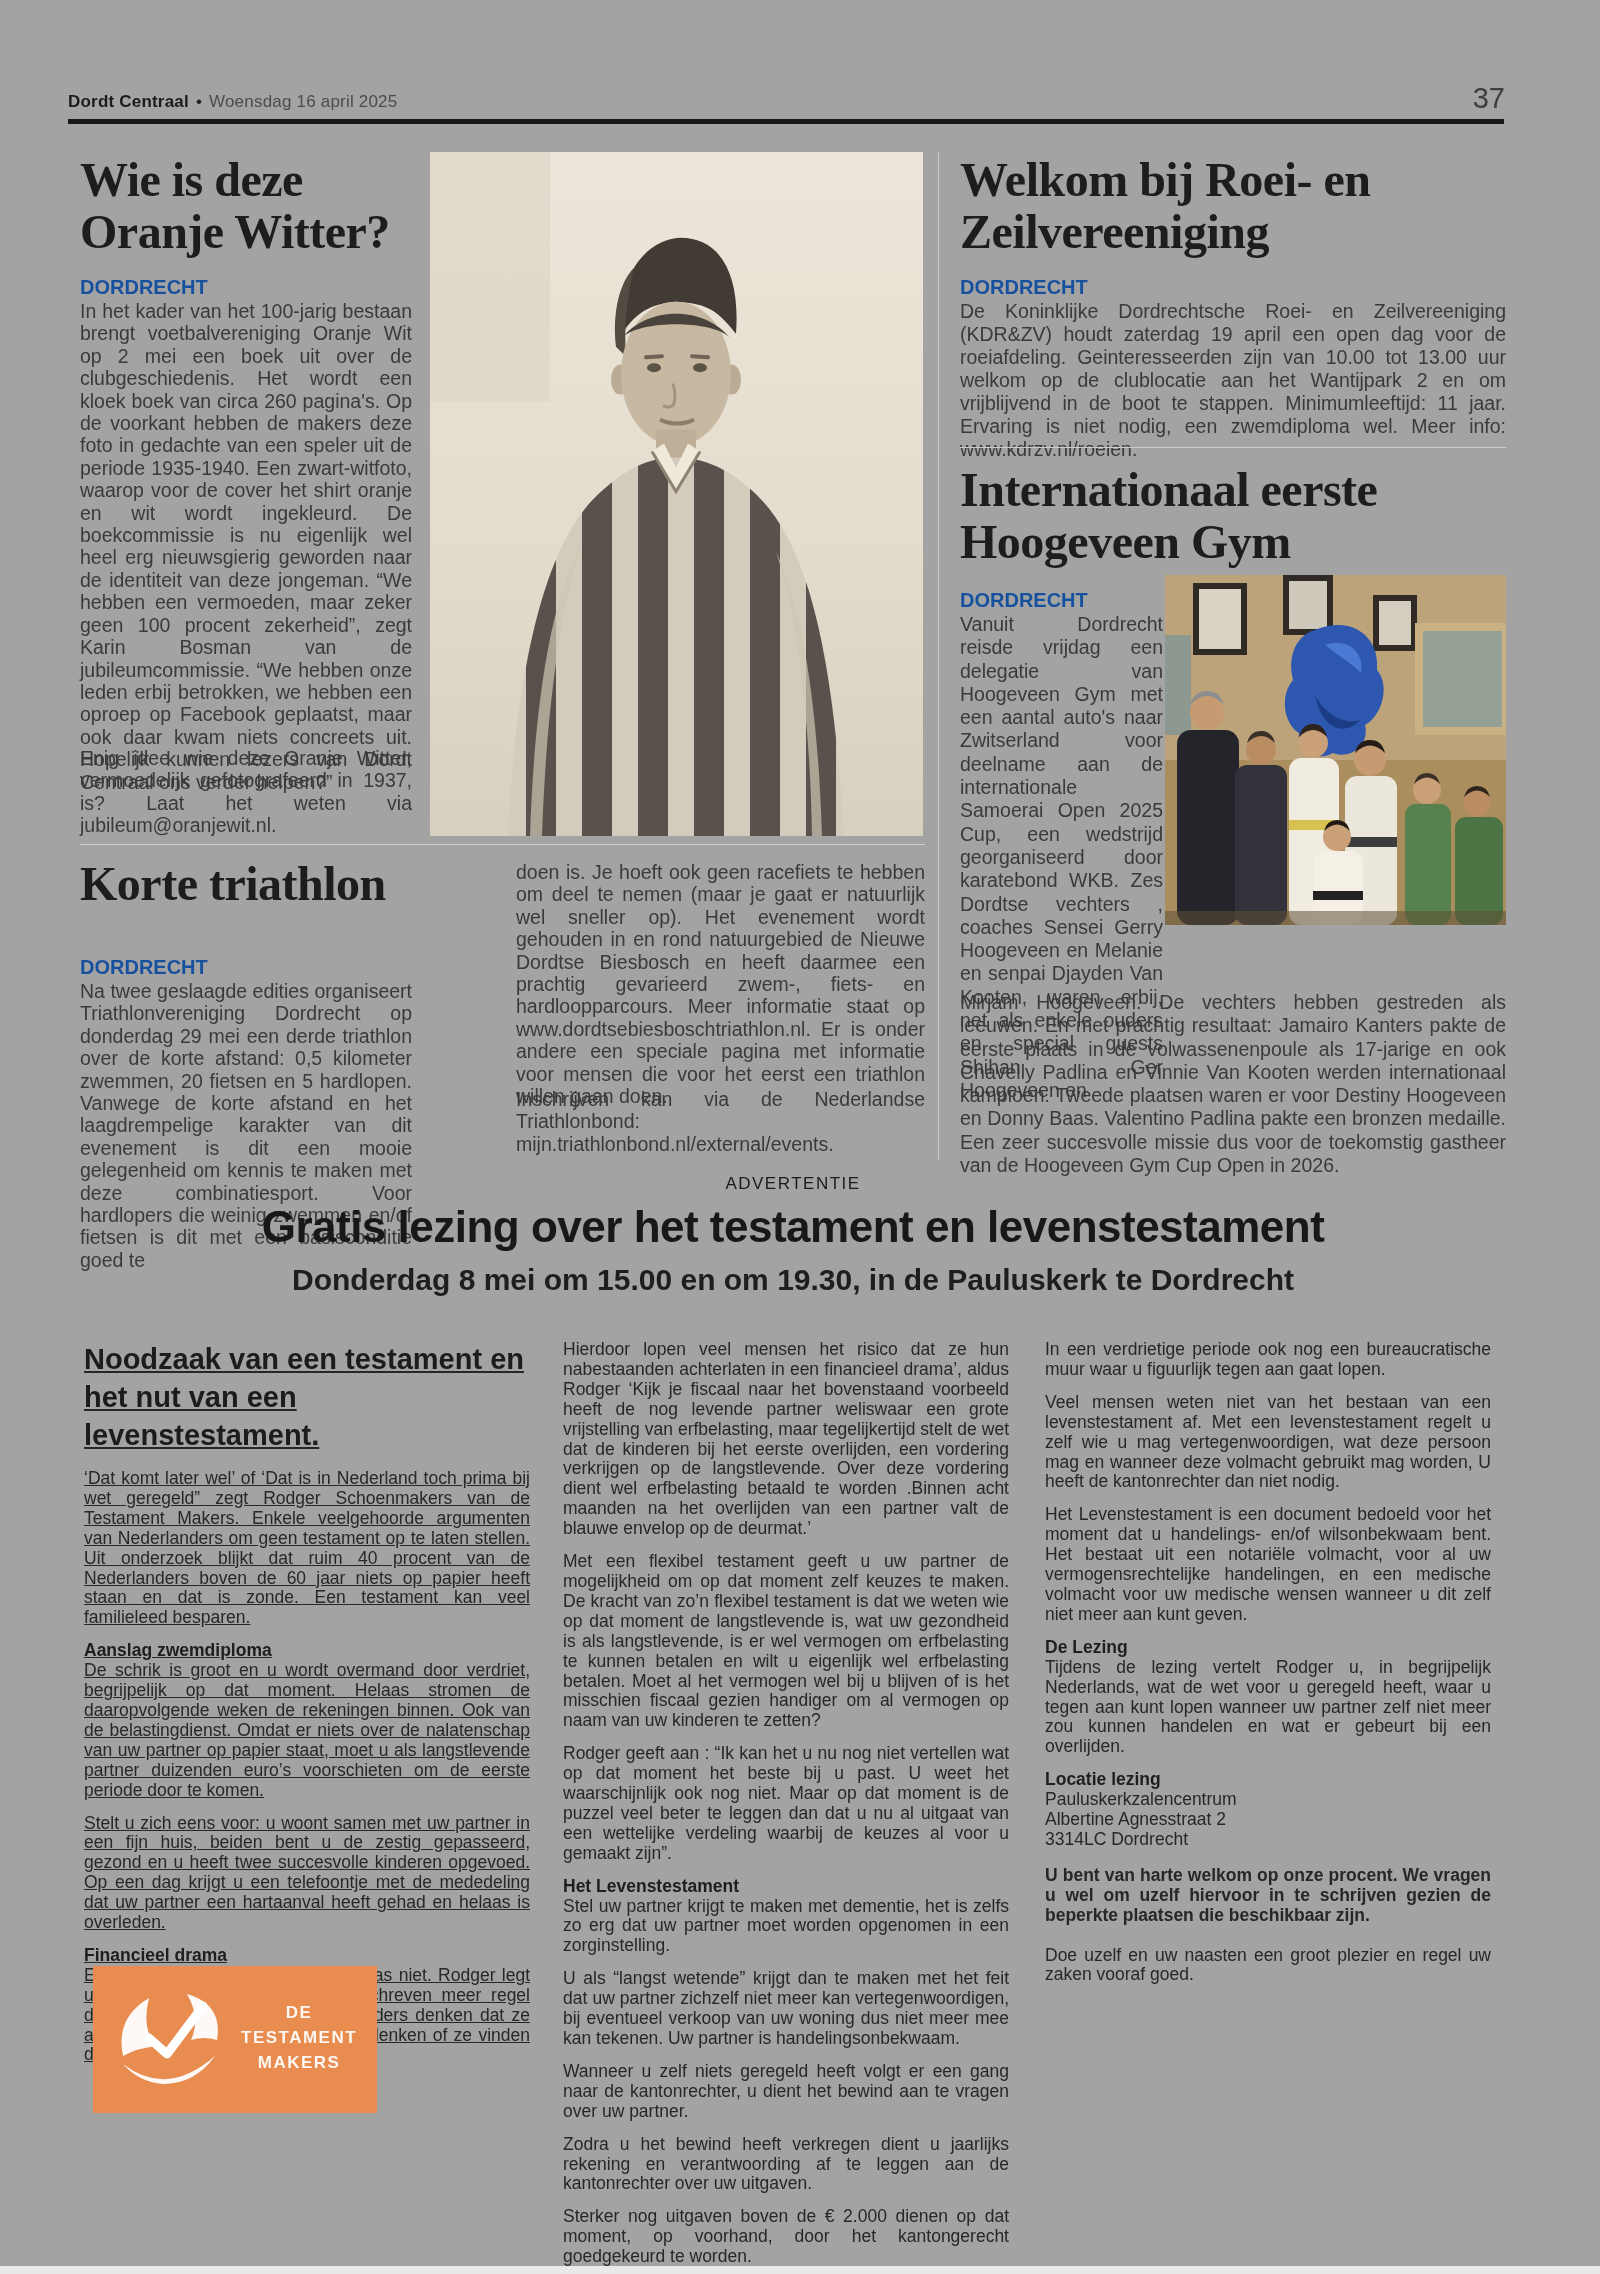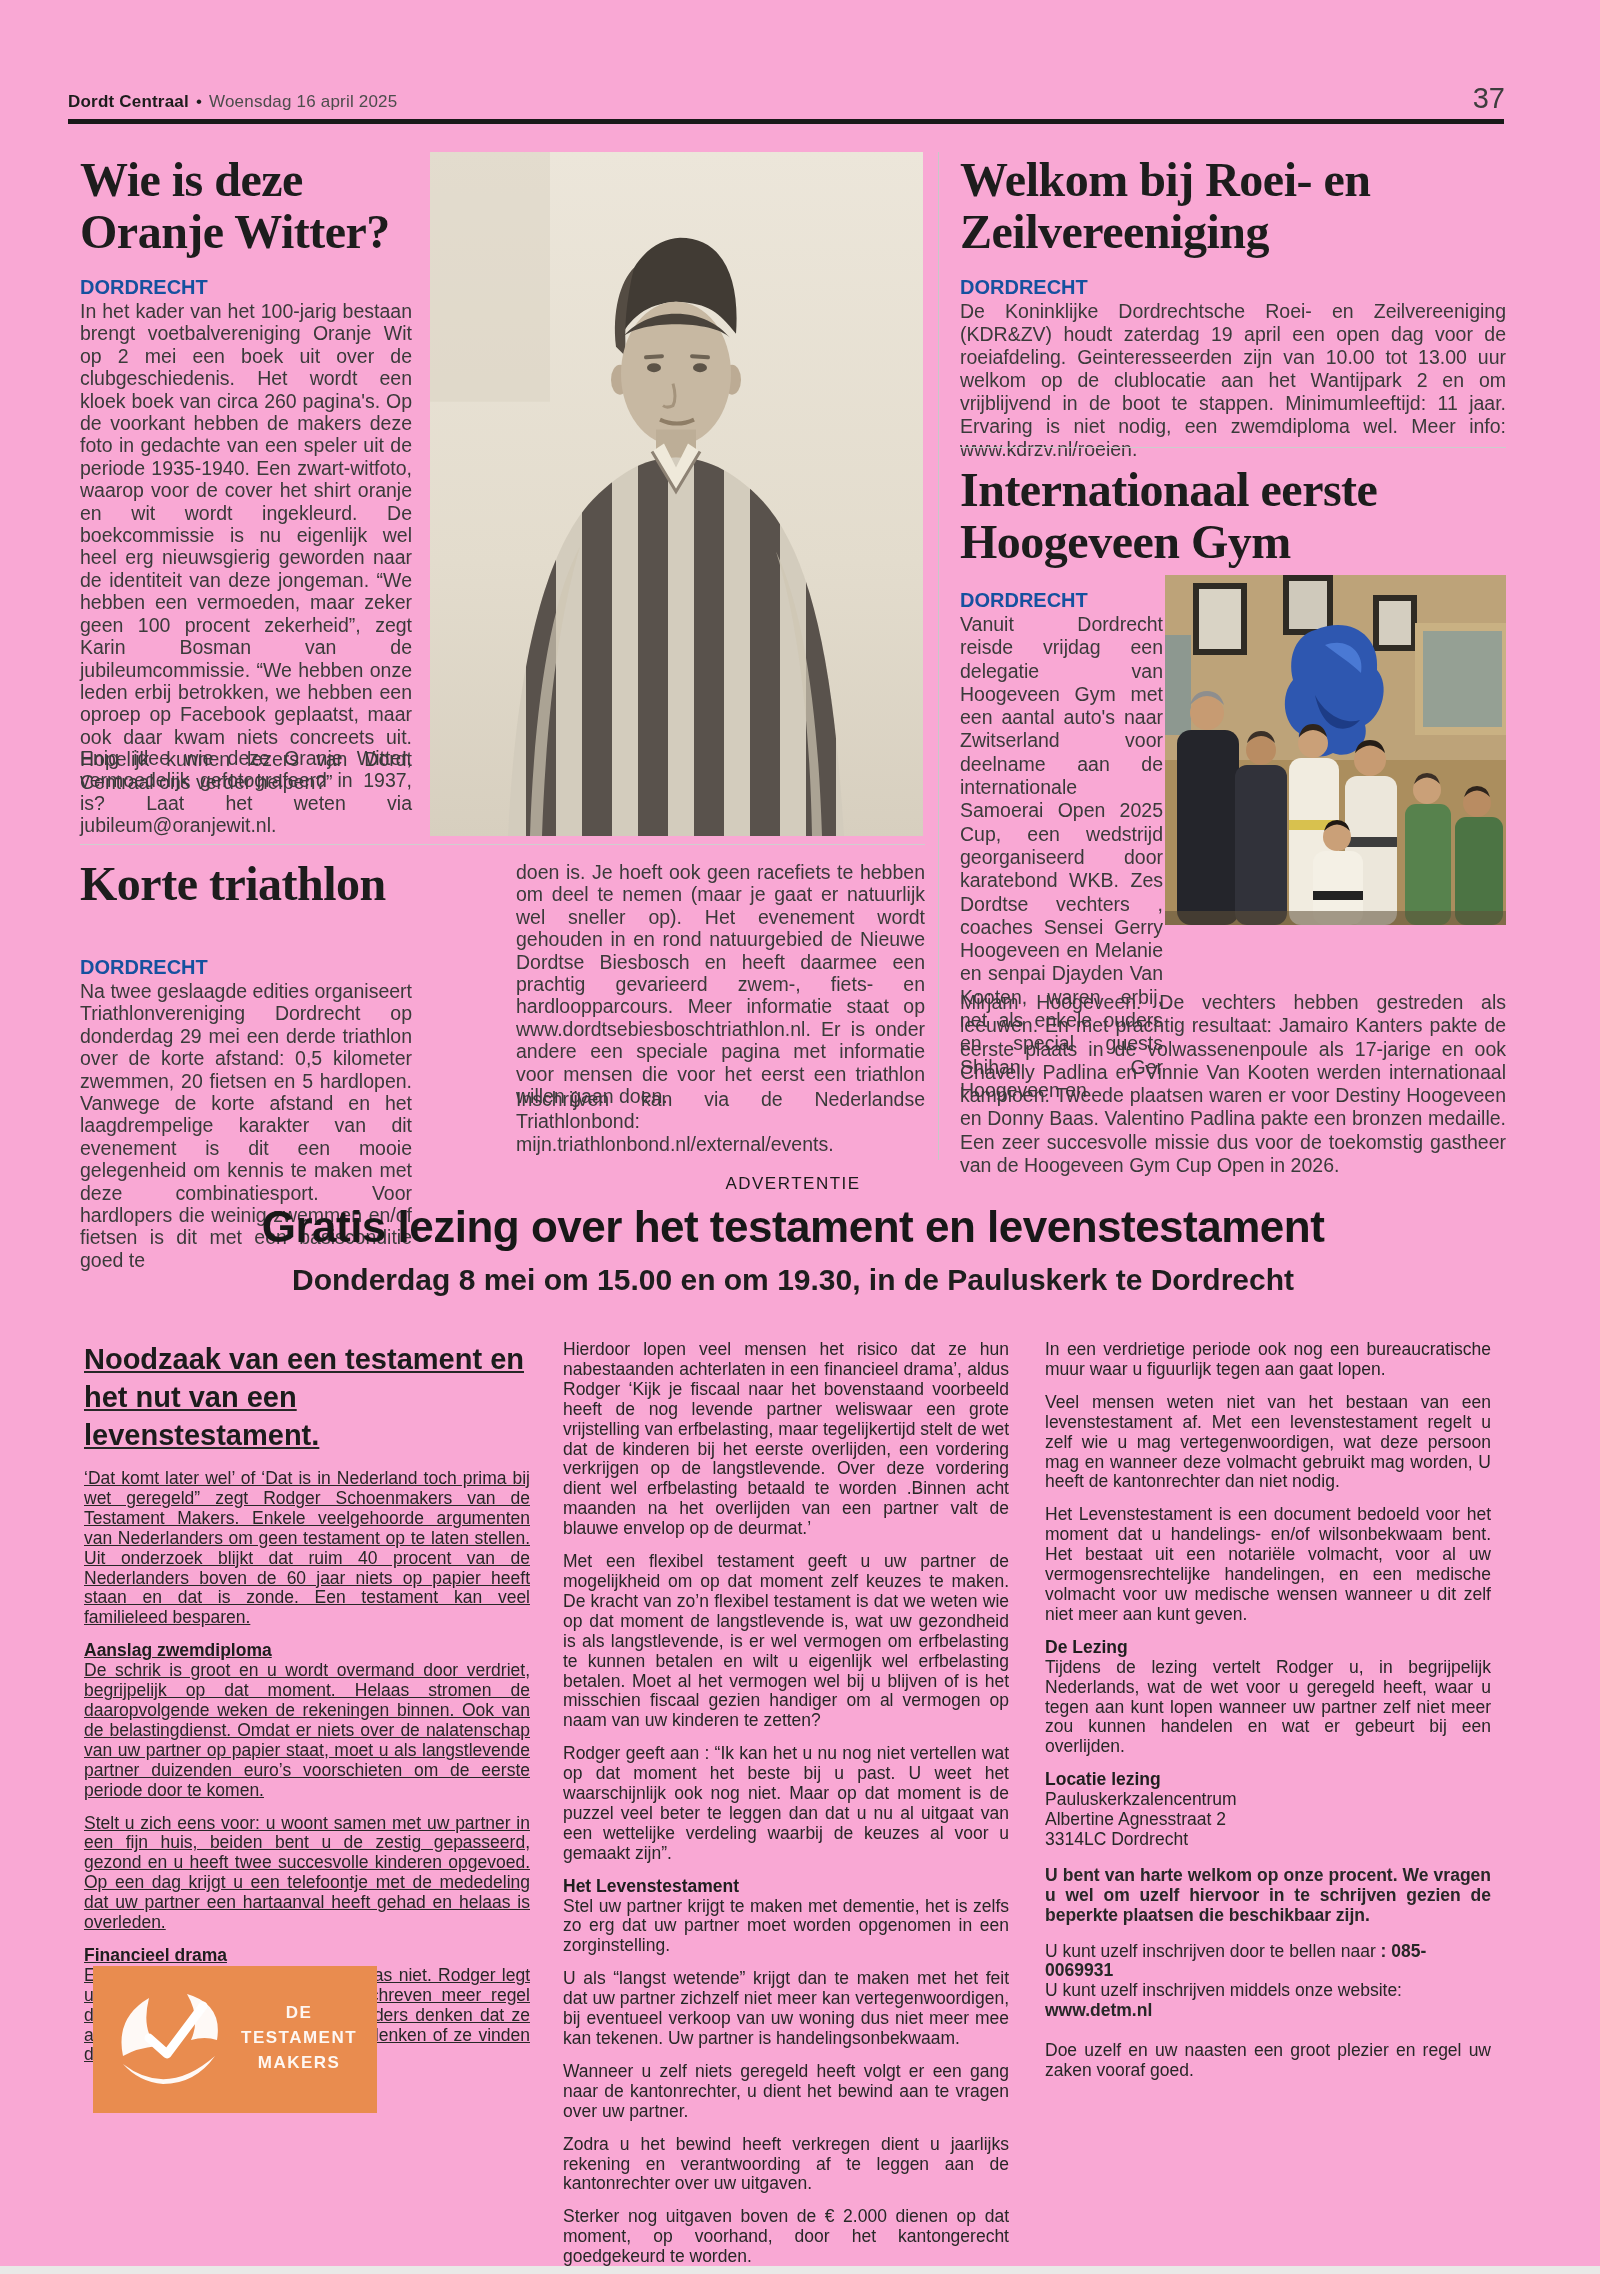--- a/index.html
+++ b/index.html
@@ -1,19 +1,19 @@
 <!DOCTYPE html>
 <html lang="nl"><head>
 <meta charset="utf-8">
 <style>
   * { margin:0; padding:0; box-sizing:border-box; }
   html,body { background:#ffffff; }
   #page {
     position:relative; width:1600px; height:2274px;
-    background:#f9a8d4; overflow:hidden;
+    background:#a3a3a3; overflow:hidden;
     font-family:"Liberation Sans", sans-serif;
   }
   .abs { position:absolute; }
 
   
   .masthead { left:68px; top:92px; font-size:17px; color:#4c4c4c; letter-spacing:.2px; }
   .masthead .brand { font-weight:700; color:#1c1c1c; }
   .masthead .sep { margin:0 7px; color:#1c1c1c; }
   .pagenum { right:95px; top:82px; font-size:29px; color:#3d3d3d; }
   .hrule { left:68px; top:119px; width:1436px; height:5px; background:#191919; }
@@ -247,24 +247,20 @@
     <p class="adp">Het Levenstestament is een document bedoeld voor het moment dat u handelings- en/of wilsonbekwaam bent. Het bestaat uit een notariële volmacht, voor al uw vermogensrechtelijke handelingen, en een medische volmacht voor uw medische wensen wanneer u dit zelf niet meer aan kunt geven.</p>
     <div class="adh">De Lezing</div>
     <p class="adp">Tijdens de lezing vertelt Rodger u, in begrijpelijk Nederlands, wat de wet voor u geregeld heeft, waar u tegen aan kunt lopen wanneer uw partner zelf niet meer zou kunnen handelen en wat er gebeurt bij een overlijden.</p>
     <div class="adh" style="margin-top:13px;">Locatie lezing</div>
     <div class="grp">
       <p class="addr">Pauluskerkzalencentrum</p>
       <p class="addr">Albertine Agnesstraat 2</p>
       <p class="addr">3314LC Dordrecht</p>
     </div>
     <p class="adp bold" style="margin-top:16px;">U bent van harte welkom op onze procent. We vragen u wel om uzelf hiervoor in te schrijven gezien de beperkte plaatsen die beschikbaar zijn.</p>
-    <div class="grp" style="margin-top:16px;">
-      <p class="addr"><span>U kunt uzelf inschrijven door te bellen naar </span><span class="bold">: 085-0069931</span></p>
-      <p class="addr"><span>U kunt uzelf inschrijven middels onze website: </span><span class="bold">www.detm.nl</span></p>
-    </div>
     <p class="adp" style="margin-top:20px;">Doe uzelf en uw naasten een groot plezier en regel uw zaken vooraf goed.</p>
   </div>
 
   <div class="abs logo-box">
     <svg class="logo-mark" viewBox="0 0 118 112">
       <path d="M 12 72 Q 4 34 38 14 Q 30 46 46 62 Q 26 64 12 72 Z" fill="#ffffff" opacity="0.95"></path>
       <path d="M 106 56 Q 112 20 76 10 Q 90 34 80 56 Q 94 52 106 56 Z" fill="#ffffff" opacity="0.95"></path>
       <path d="M 12 80 Q 56 114 104 72 Q 84 100 52 100 Q 28 98 12 80 Z" fill="#ffffff" opacity="0.95"></path>
       <path d="M 38 54 L 56 70 L 92 22" fill="none" stroke="#ffffff" stroke-width="9" stroke-linecap="round" stroke-linejoin="round"></path>
     </svg>

